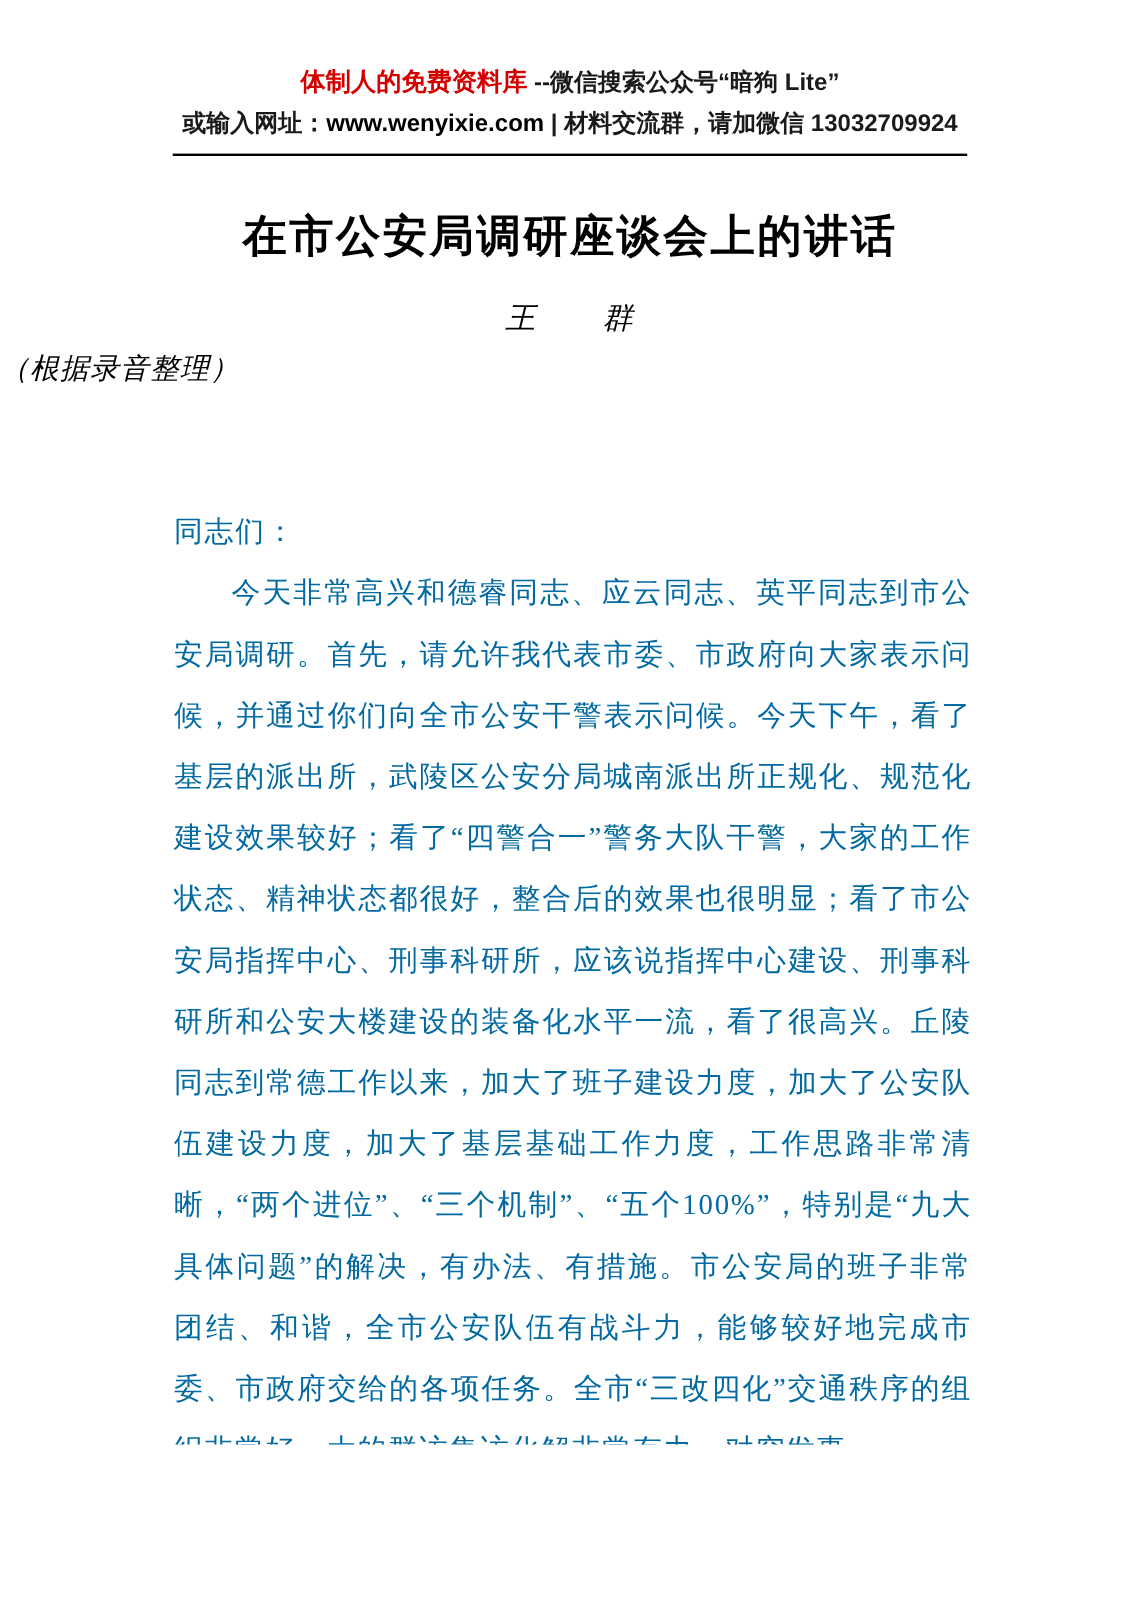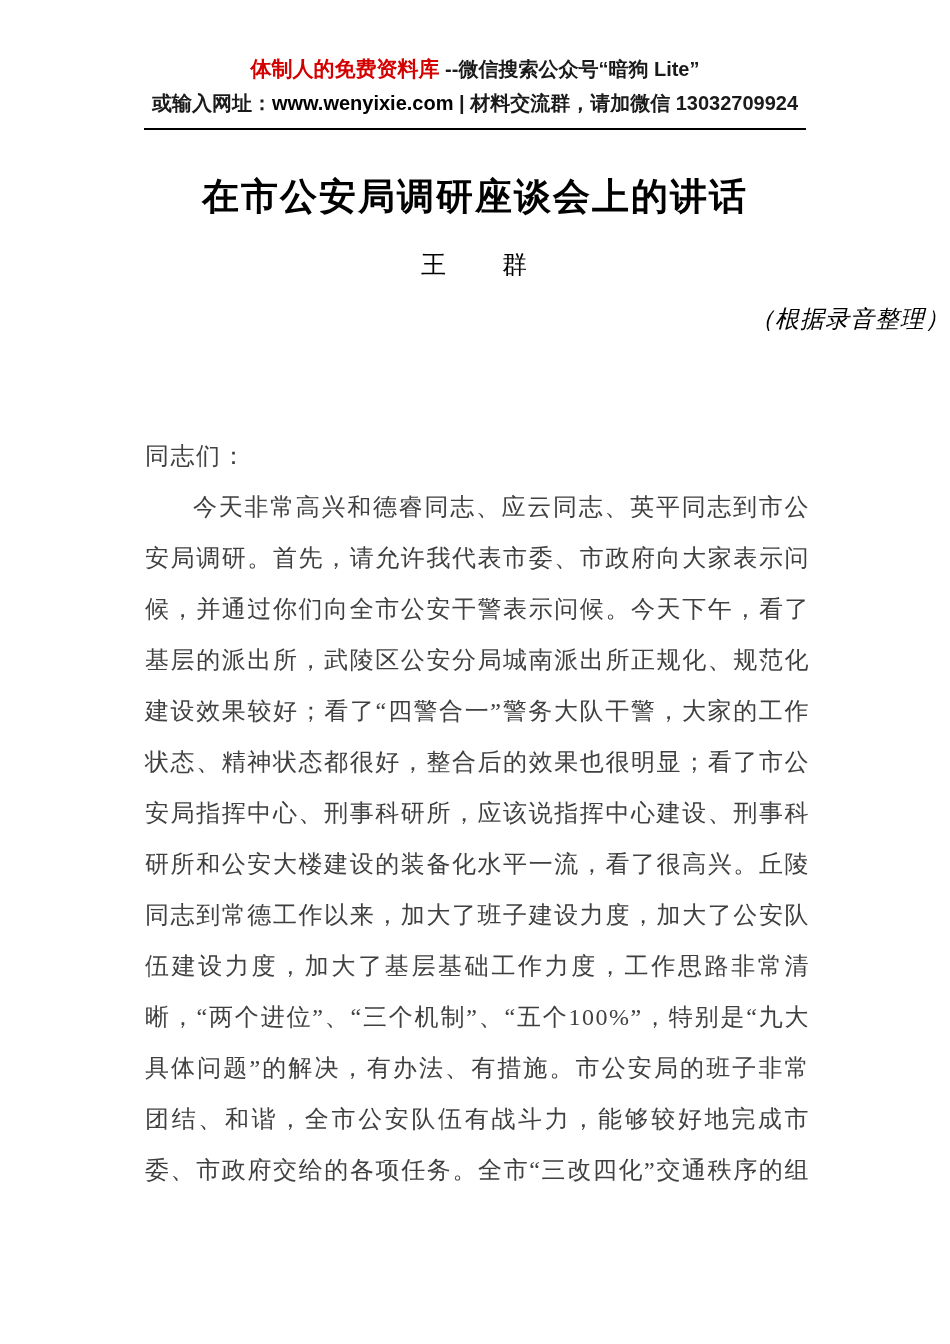--- a/index.html
+++ b/index.html
@@ -56,39 +56,40 @@
     text-align: center;
     font-size: 37px;
     font-weight: 800;
     letter-spacing: 2px;
     color: #000000;
   }
   .doc-author {
     margin-top: 26px;
     text-align: center;
     font-size: 25px;
+    font-style: italic;
     letter-spacing: 2px;
   }
   .doc-note {
-    margin-top: 22px;
-    text-align: right;
+    margin-top: 10px;
+    text-align: left;
     font-size: 24px;
     font-style: italic;
     letter-spacing: 1px;
   }
 
   
   .doc-body {
     margin: 96px 140px 0 145px;
     font-size: 24px;
     line-height: 51px;
     letter-spacing: 1.5px;
     text-align: justify;
     text-justify: inter-ideograph;
-    color: #404040;
+    color: #0369a1;
   }
   .salutation {
     margin: 0;
   }
   .paragraph {
     margin: 0;
     text-indent: 2em;
   }
 </style>
 </head>

